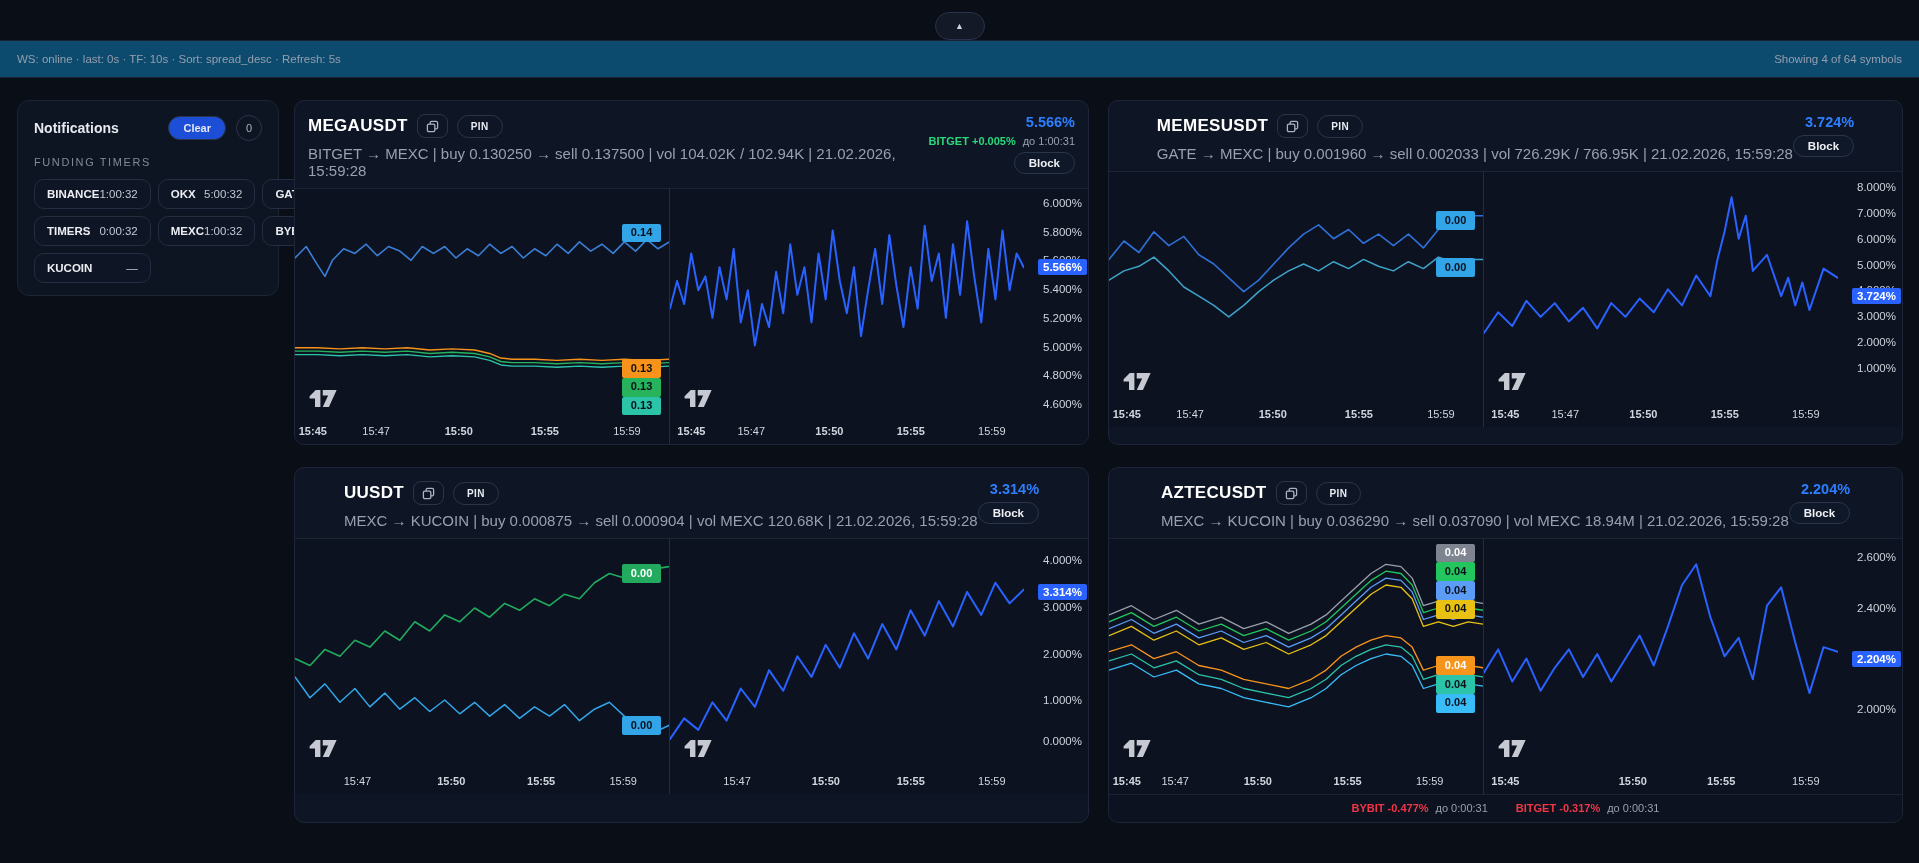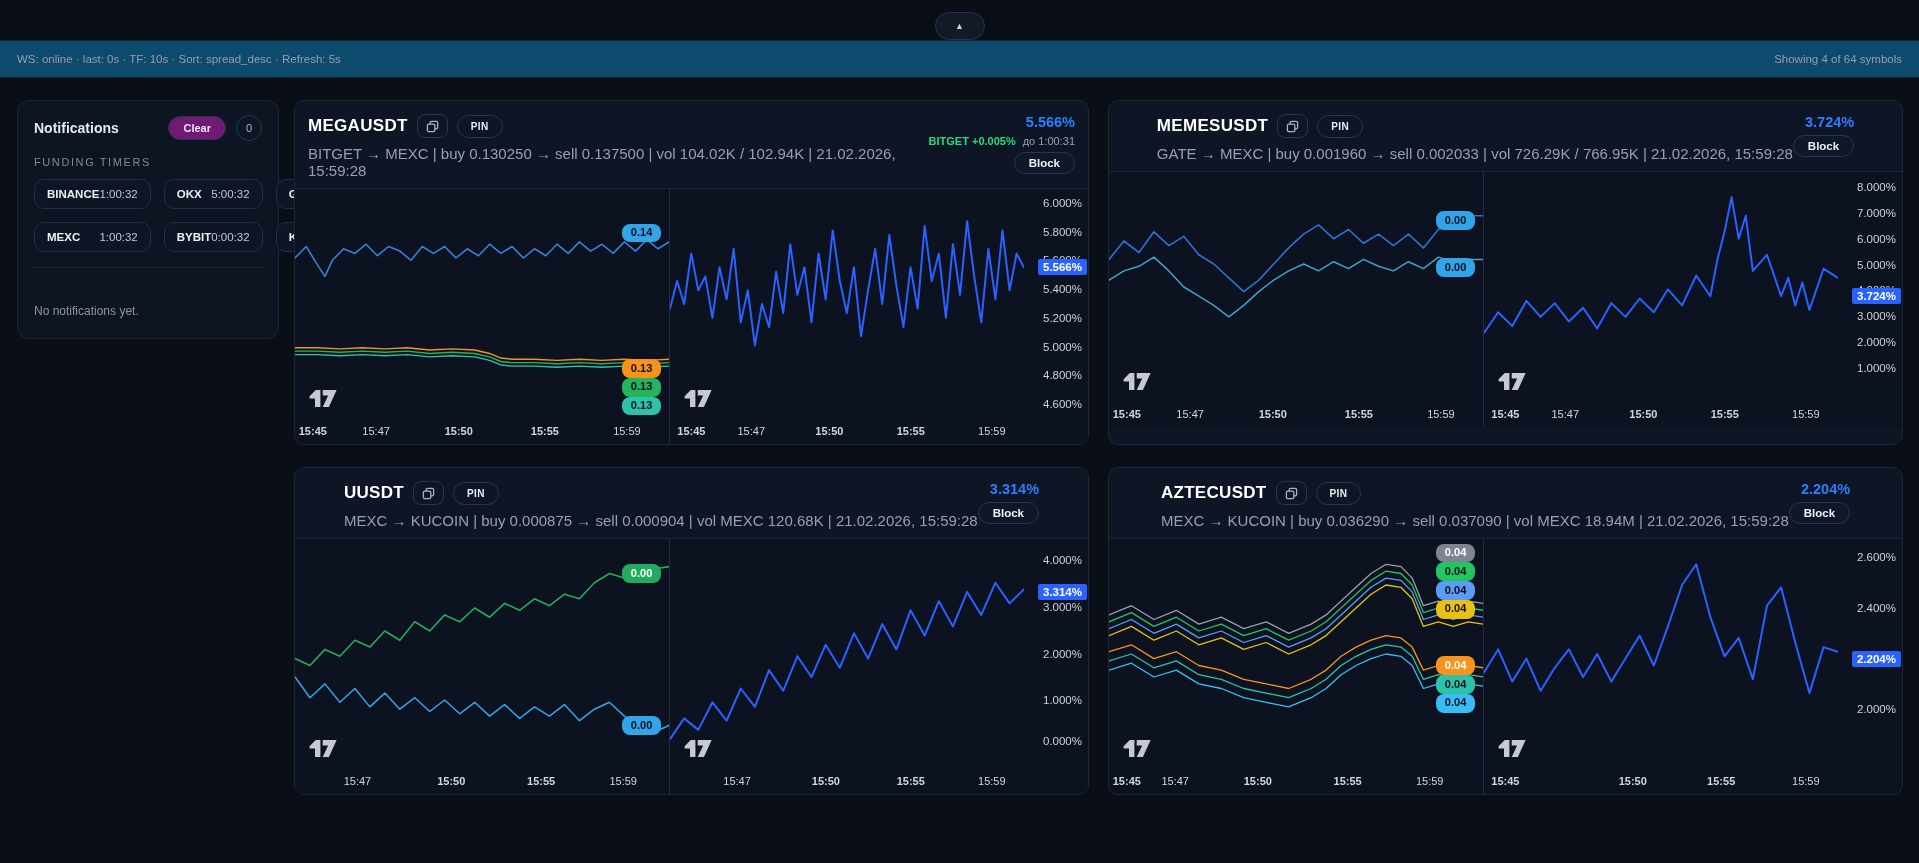--- a/index.html
+++ b/index.html
@@ -19,24 +19,24 @@
   .statusbar{
     height:36px;border-bottom:1px solid #1a2230;display:flex;align-items:center;
     justify-content:space-between;padding:0 17px;font-size:11.5px;color:#979eae;background:#0c4a6e;
   }
   
   .content{display:flex;align-items:flex-start;padding:22px 16px 0 17px;gap:15px}
   .sidebar{width:262px;flex:none}
   .panel{background:#0d1422;border:1px solid #1c2536;border-radius:12px;padding:14px 16px 12px}
   .panel-head{display:flex;align-items:center;gap:10px;margin-bottom:15px}
   .panel-title{font-size:14px;font-weight:bold;flex:1}
-  .clear-btn{background:#701a75;border:1px solid #2b3549;border-radius:13px;color:#e6e9f0;font-weight:bold;font-size:11px;padding:5px 14px;cursor:pointer;font-family:inherit}
+  .clear-btn{background:#1d4ed8;border:1px solid #2b3549;border-radius:13px;color:#e6e9f0;font-weight:bold;font-size:11px;padding:5px 14px;cursor:pointer;font-family:inherit}
   .count-badge{width:24px;height:24px;border-radius:50%;border:1px solid #2b3549;color:#aab2c0;font-size:11px;display:flex;align-items:center;justify-content:center}
   .section-label{font-size:11px;letter-spacing:1.6px;color:#828a9a;margin:2px 0 11px}
-  .timer-grid{display:grid;grid-template-columns:1fr 1fr 1fr 1fr;gap:13px}
+  .timer-grid{display:grid;grid-template-columns:1fr 1fr 1fr;gap:7px}
   .timer-pill{border:1px solid #242d41;border-radius:10px;padding:8px 12px;display:flex;justify-content:space-between;align-items:center;font-size:11.5px;background:#0e1524}
   .timer-ex{font-weight:bold;color:#eceef3}
   .timer-time{color:#c3c9d4}
   .empty-note{border-top:1px solid #1c2536;margin-top:15px;padding:36px 0 8px;color:#8d95a4;font-size:12px}
   
   .cards{flex:1;display:grid;grid-template-columns:1fr 1fr;gap:22px 19px;align-content:start}
   .card{background:#0e1524;border:1px solid #1d2637;border-radius:10px;overflow:hidden}
   .card-head{display:flex;justify-content:center;align-items:flex-start;padding:13px 13px 9px}
   .title-row{display:flex;align-items:center;gap:9px}
   .card-title{margin:0;font-size:17px;font-weight:bold;letter-spacing:.3px;color:#fff}
@@ -53,21 +53,21 @@
   .chart{display:flex;flex-direction:column;min-width:0}
   .chart.left{flex:0 0 47.2%;border-right:1px solid #232d42}
   .chart.right{flex:1}
   .plot-row{display:flex;height:230px}
   .plot{position:relative;flex:1;height:230px;min-width:0}
   .plot svg.series{position:absolute;inset:0;width:100%;height:100%;display:block}
   .price-axis{width:64px;flex:none;position:relative}
   .axis-label{position:absolute;right:6px;transform:translateY(-50%);font-size:11.5px;color:#ced3dc;white-space:nowrap}
   .value-tag{position:absolute;right:1px;transform:translateY(-50%);background:#2962ff;color:#fff;font-size:11.5px;font-weight:bold;padding:2px 5px;border-radius:2px;white-space:nowrap;z-index:2}
   .tag-stack{position:absolute;right:8px;display:flex;flex-direction:column;z-index:2}
-  .price-tag{font-size:11px;font-weight:bold;padding:2.5px 9px;border-radius:8px;text-align:center;line-height:1.25}
+  .price-tag{font-size:11px;font-weight:bold;padding:2.5px 9px;border-radius:2px;text-align:center;line-height:1.25}
   .x-axis{height:25px;position:relative;font-size:11px;color:#d2d6de}
   .chart.right .x-axis{margin-right:64px}
   .x-label{position:absolute;top:6px;white-space:nowrap}
   .x-label.bold{font-weight:bold}
   .tv-logo{position:absolute;left:13px;bottom:12px;width:31px;height:17px;fill:#d6d9e0;opacity:.92;cursor:pointer}
   .card-foot{display:flex;justify-content:center;gap:28px;padding:7px 0 8px;font-size:11px;border-top:1px solid #1b2433;background:#0c1220}
   .foot-val{color:#f23645;font-weight:bold}
   .foot-until{color:#98a0ae;margin-left:7px}
 </style>
 </head>
@@ -123,21 +123,20 @@
   <div class="timer-pill">
     <span class="timer-ex">BYBIT</span>
     <span class="timer-time">0:00:32</span>
   </div>
 
   <div class="timer-pill">
     <span class="timer-ex">KUCOIN</span>
     <span class="timer-time">—</span>
   </div>
 </div>
-      <div class="empty-note">No notifications yet.</div>
     </div>
   </aside>
 
   <main class="cards">
   <section class="card">
     <div class="card-head">
       <div class="head-left">
         <div class="title-row">
           <h2 class="card-title">MEGAUSDT</h2>
           <button class="icon-btn">
@@ -466,15 +465,19 @@
               </div>
         </div>
         <div class="x-axis">
               <span class="x-label bold" style="left: 2%;">15:45</span>
               <span class="x-label bold" style="left: 38%;">15:50</span>
               <span class="x-label bold" style="left: 63%;">15:55</span>
               <span class="x-label" style="left: 87%;">15:59</span>
             </div>
       </div>
     </div>
+    <div class="card-foot">
+          <span><span class="foot-val">BYBIT -0.477%</span><span class="foot-until">до 0:00:31</span></span>
+          <span><span class="foot-val">BITGET -0.317%</span><span class="foot-until">до 0:00:31</span></span>
+        </div>
   </section>
 </main>
 </div>
 
 </body></html>

